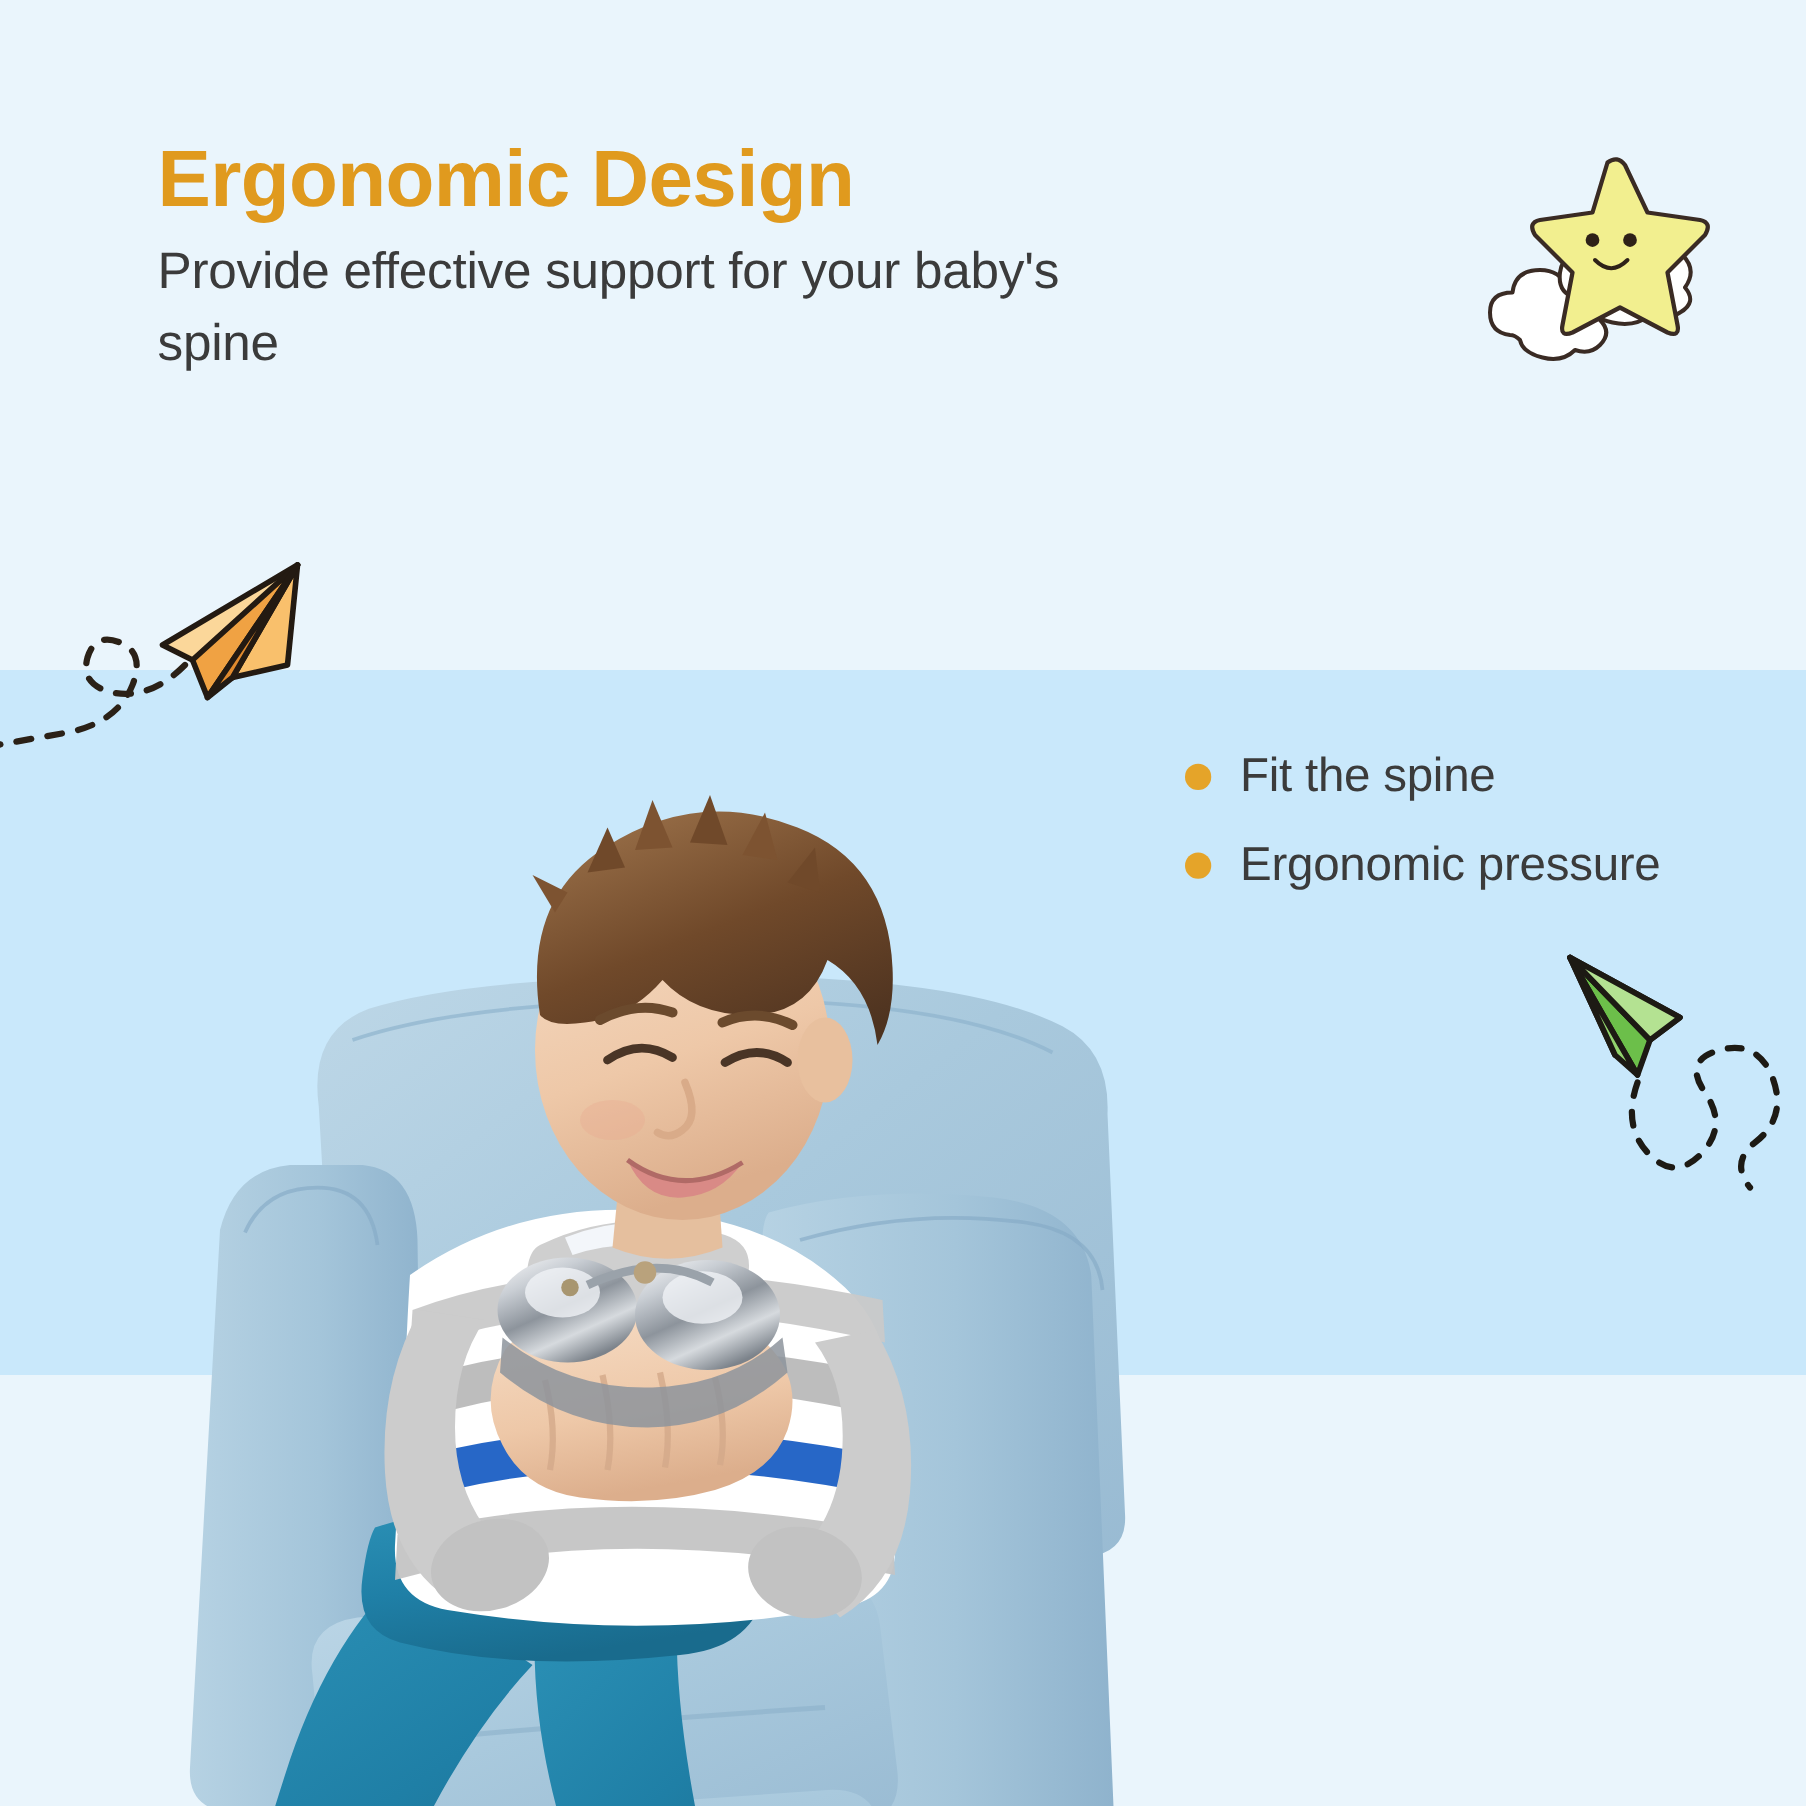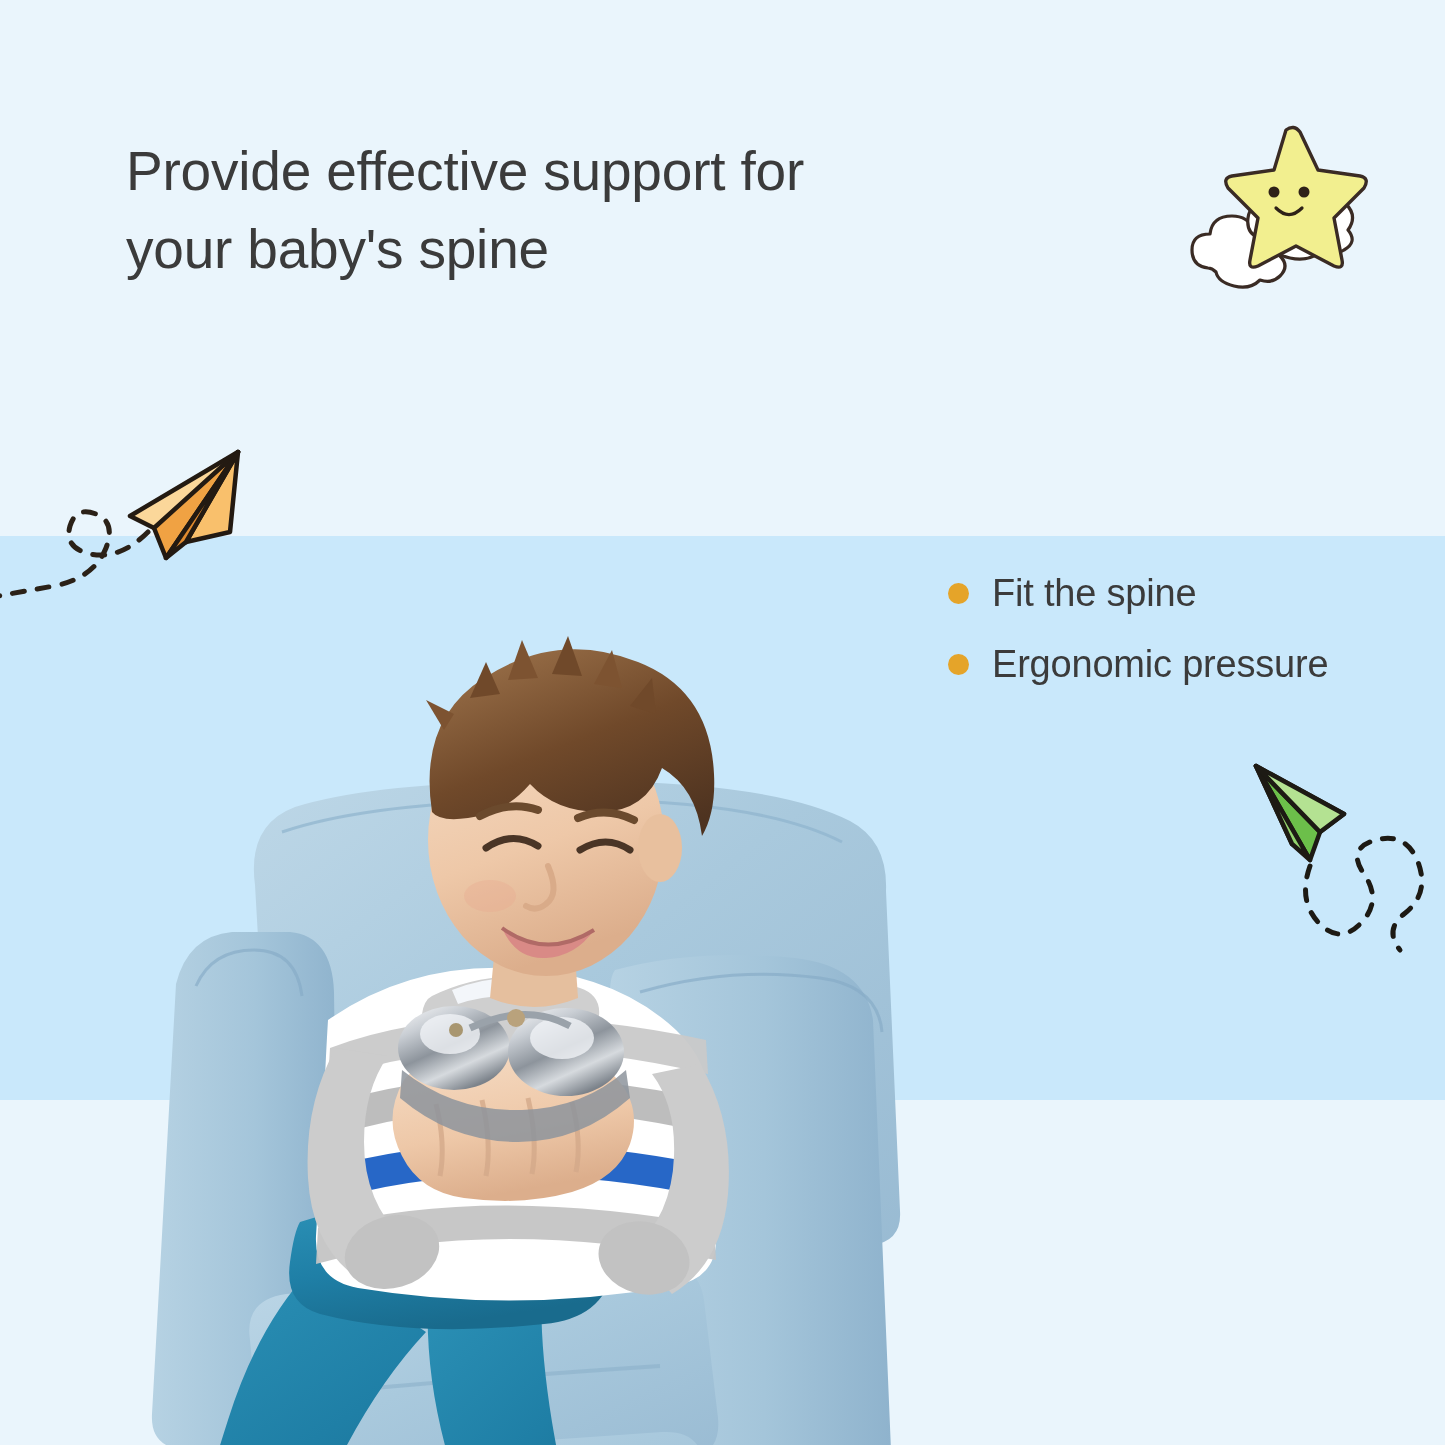--- a/index.html
+++ b/index.html
@@ -20,27 +20,27 @@
   #band-mid    { top:536px; height:564px; background:#c9e8fb; }
   #band-bottom { top:1100px; height:345px; background:#eaf5fc; }
 
   
   #heading-block { position:absolute; left:126px; top:110px; width:780px; }
   #page-title {
     font-size:64px; font-weight:bold; color:#e09a1e;
     letter-spacing:-0.5px; line-height:1.05;
   }
   #page-subtitle {
-    margin-top:22px;
-    font-size:55px; font-weight:300; color:#3b3b3b;
+    margin-top:10px;
+    font-size:41px; font-weight:300; color:#3b3b3b;
     line-height:1.42; letter-spacing:-0.2px;
   }
 
   
-  #feature-list { position:absolute; left:948px; top:572px; width:470px; }
+  #feature-list { position:absolute; left:948px; top:600px; width:470px; }
   .feature-item { display:flex; align-items:center; margin-bottom:28px; }
   .feature-bullet {
     width:21px; height:21px; border-radius:50%;
     background:#e5a429; flex:0 0 auto; margin-right:23px;
   }
   .feature-label {
     font-size:38px; font-weight:300; color:#3b3b3b;
     letter-spacing:-0.2px; white-space:nowrap;
   }
 
@@ -237,20 +237,21 @@
             <path d="M500 1292 l24 18"></path>
           <path d="M476 1332 l28 12"></path>
             <path d="M512 1326 l24 14"></path>
           <path d="M462 1276 l22 10"></path>
         </g>
       </g>
     </svg>
   </div>
 
   <div id="heading-block">
+    <div id="page-title">Ergonomic Design</div>
     <div id="page-subtitle">Provide effective support for your baby's spine</div>
   </div>
 
   <div id="feature-list">
     <div class="feature-item">
       <span class="feature-bullet"></span>
       <span class="feature-label">Fit the spine</span>
     </div>
     <div class="feature-item">
       <span class="feature-bullet"></span>

